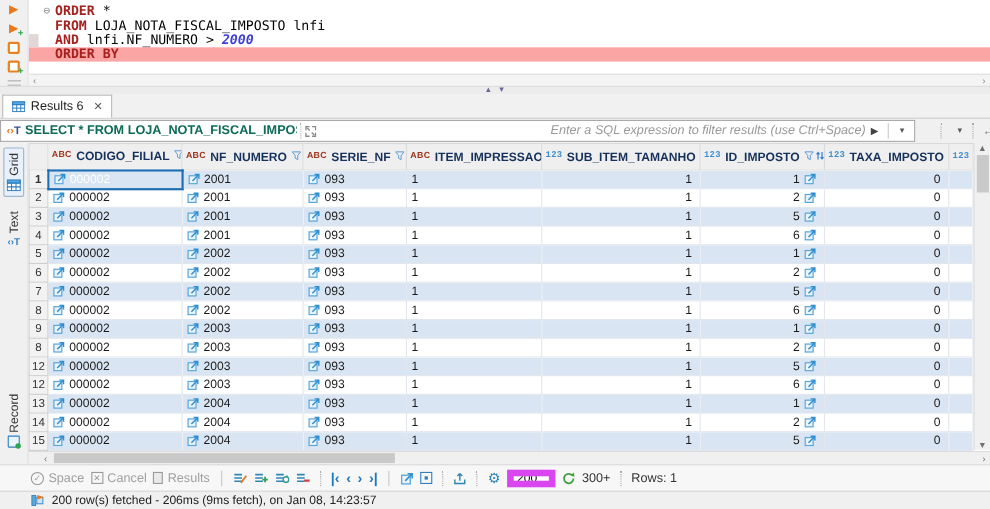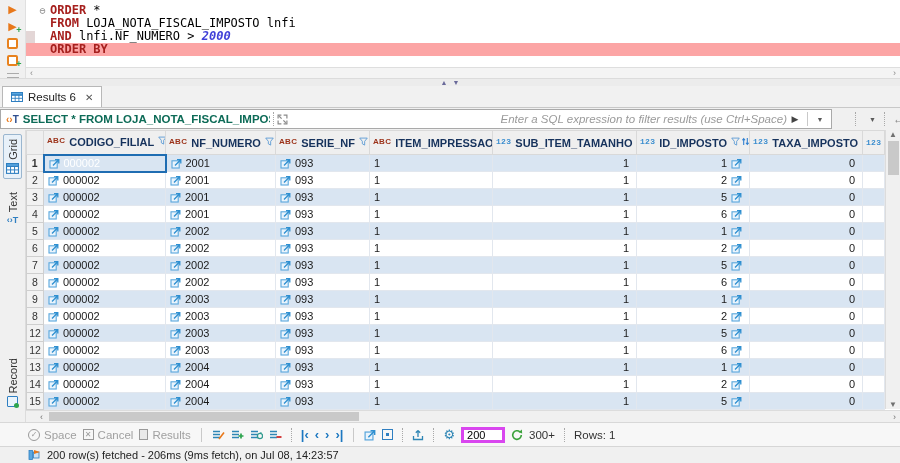--- a/index.html
+++ b/index.html
@@ -95,21 +95,21 @@
   
   .btoolbar { height:24px; background:#f7f7f7; border-top:1px solid #d8d8d8; display:flex; align-items:center; gap:6px; padding-left:28px; font-size:11.5px; color:#a0a0a0; overflow:hidden; }
   .bt-item { display:flex; align-items:center; gap:4px; cursor:default; }
   .cir-chk { width:12px; height:12px; border:1px solid #9a9a9a; border-radius:50%; font-size:8px; display:flex; align-items:center; justify-content:center; color:#9a9a9a; }
   .box-x { width:11px; height:11px; border:1px solid #9a9a9a; font-size:8px; display:flex; align-items:center; justify-content:center; color:#9a9a9a; }
   .doc-g { width:9px; height:11px; border:1px solid #9a9a9a; background:#e9e9e9; }
   .navb { color:#1d78c1; font-weight:bold; font-size:13px; line-height:1; cursor:pointer; }
   .focusbox { width:11px; height:11px; border:1px solid #2f7fc1; position:relative; cursor:pointer; }
   .focusbox::after { content:""; position:absolute; left:3px; top:3px; width:3px; height:3px; background:#2f7fc1; }
   .gear { color:#2f86b5; font-size:13px; line-height:1; cursor:pointer; }
-  .fetchin { width:44px; height:16px; border:3px solid #d946ef; font-size:11px; padding:0 3px; font-family:"Liberation Sans",sans-serif; }
+  .fetchin { width:44px; height:16px; border:6px solid #d946ef; font-size:11px; padding:0 3px; font-family:"Liberation Sans",sans-serif; }
   .dark { color:#333; }
 
   
   .statusbar { height:17px; background:#f0f0f0; border-top:1px solid #d6d6d6; display:flex; align-items:center; gap:6px; padding-left:28px; font-size:11px; color:#222; }
 </style>
 </head>
 <body>
 
 <svg width="0" height="0" style="position:absolute">
   <defs>
@@ -714,16 +714,16 @@
       </svg>
     <span class="dark">300+</span>
     <span class="vdots"></span>
     <span class="dark">Rows: 1</span>
   </div>
 
   <div class="statusbar">
     <svg width="13" height="12">
         <use href="#s-status"></use>
       </svg>
-    <span>200 row(s) fetched - 206ms (9ms fetch), on Jul 08, 14:23:57</span>
+    <span>200 row(s) fetched - 206ms (9ms fetch), on Jan 08, 14:23:57</span>
   </div>
 
 </div>
 
 </body></html>

